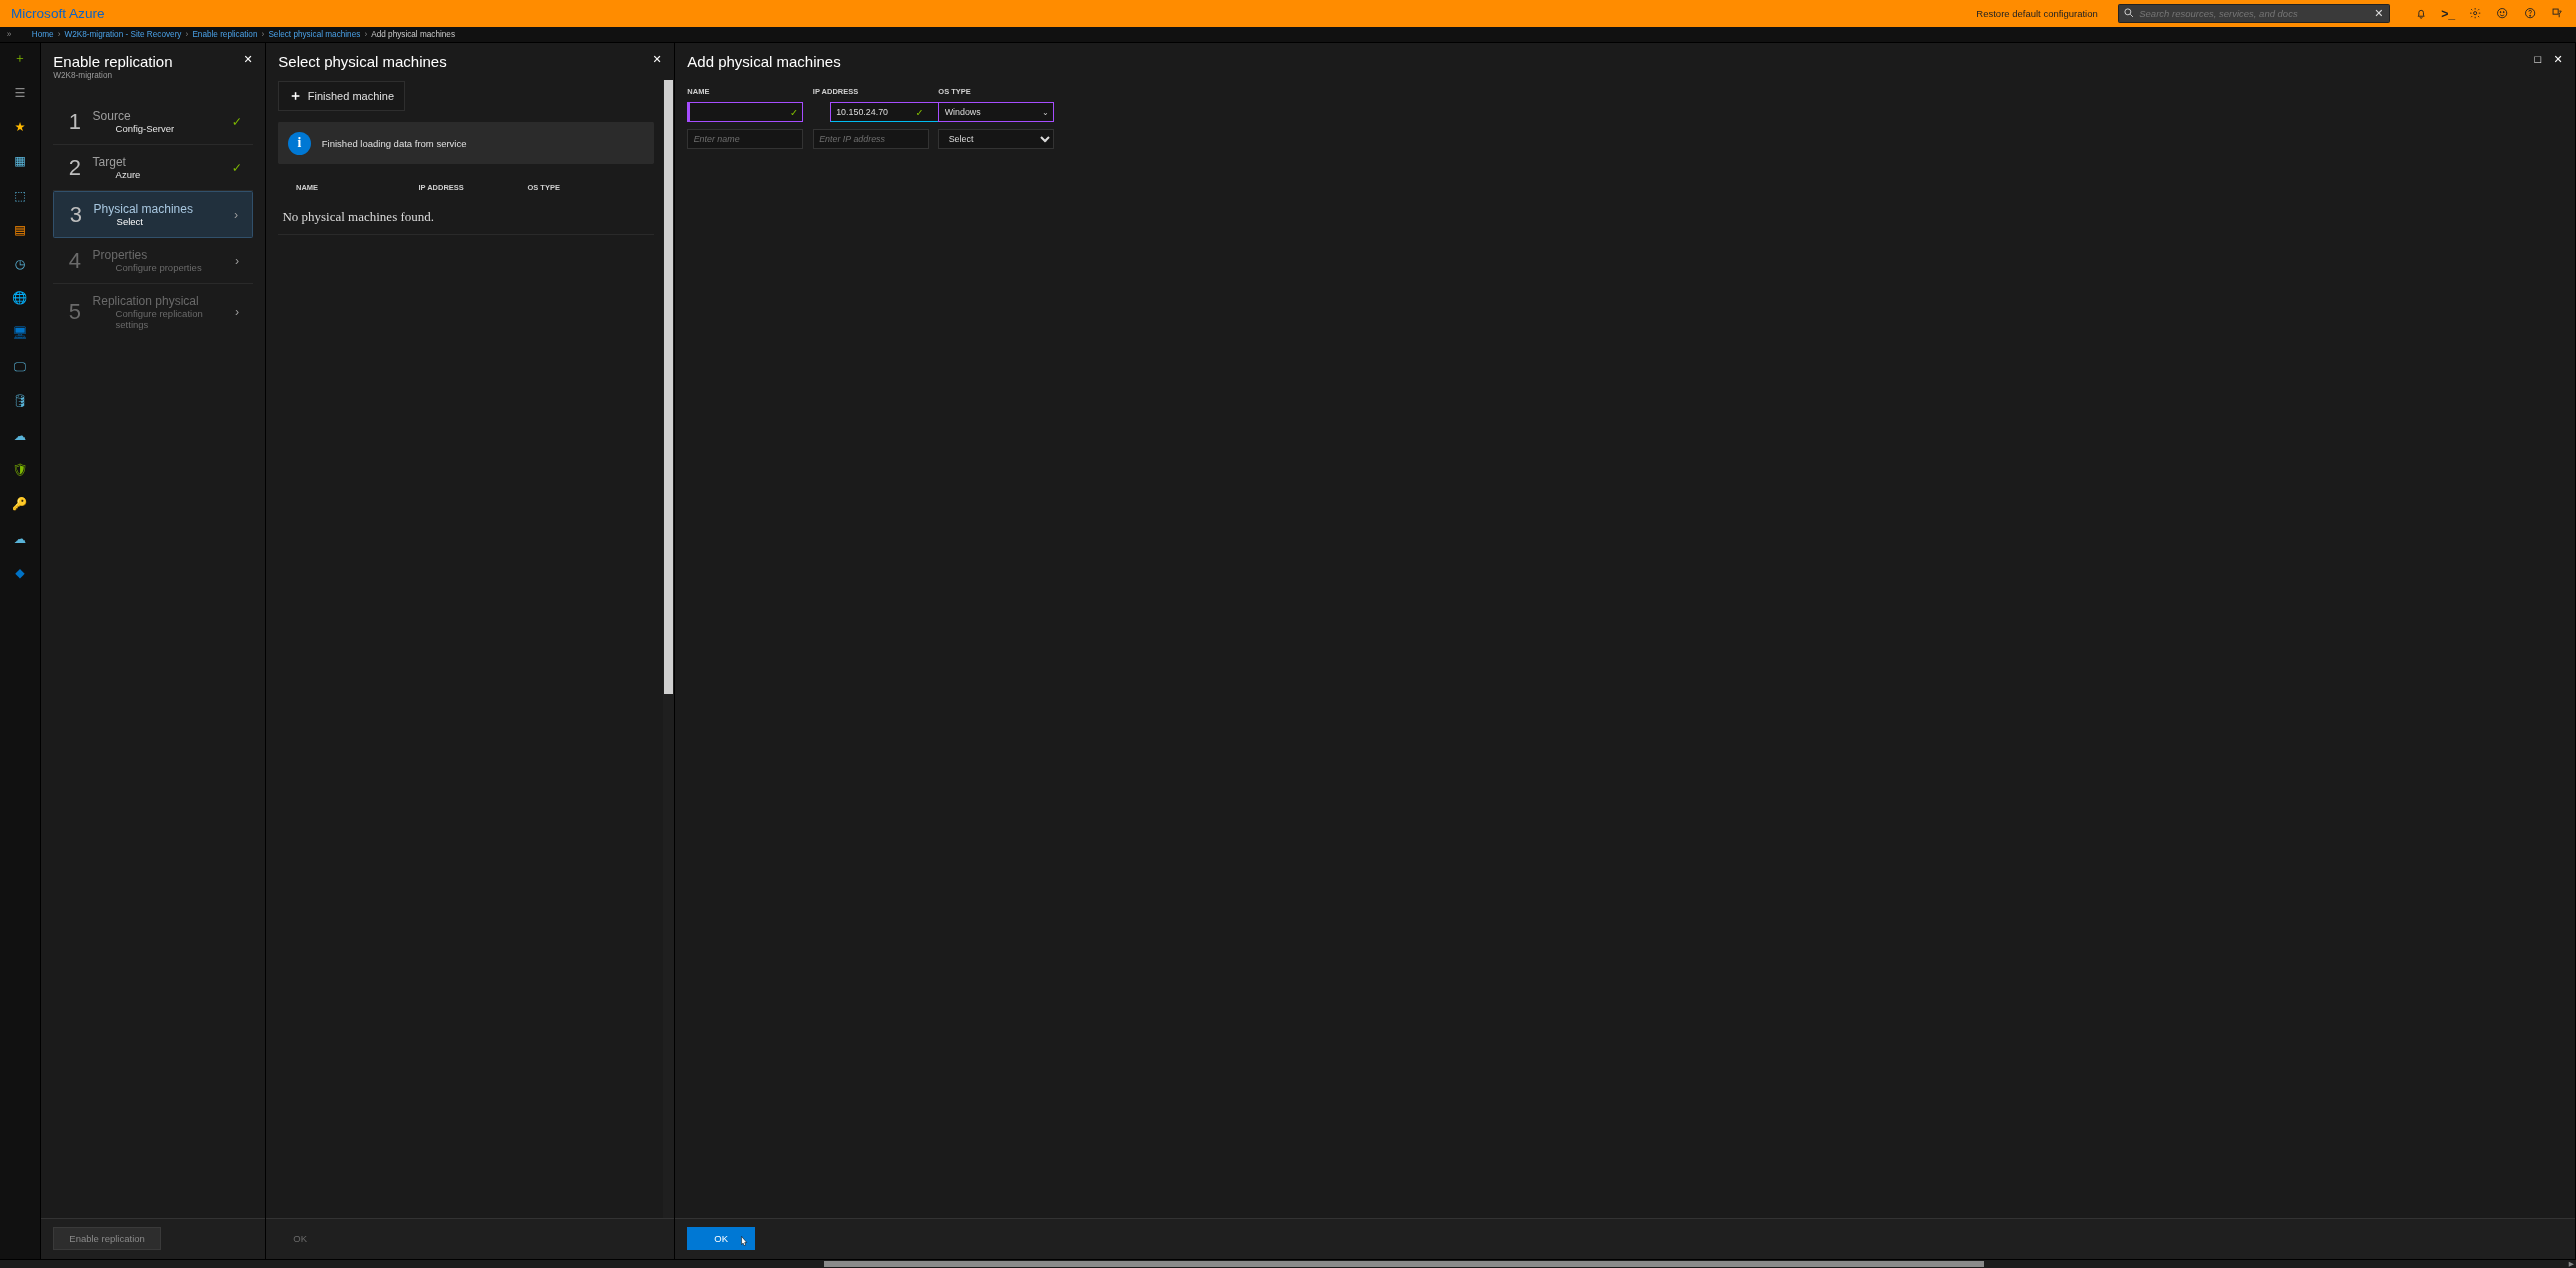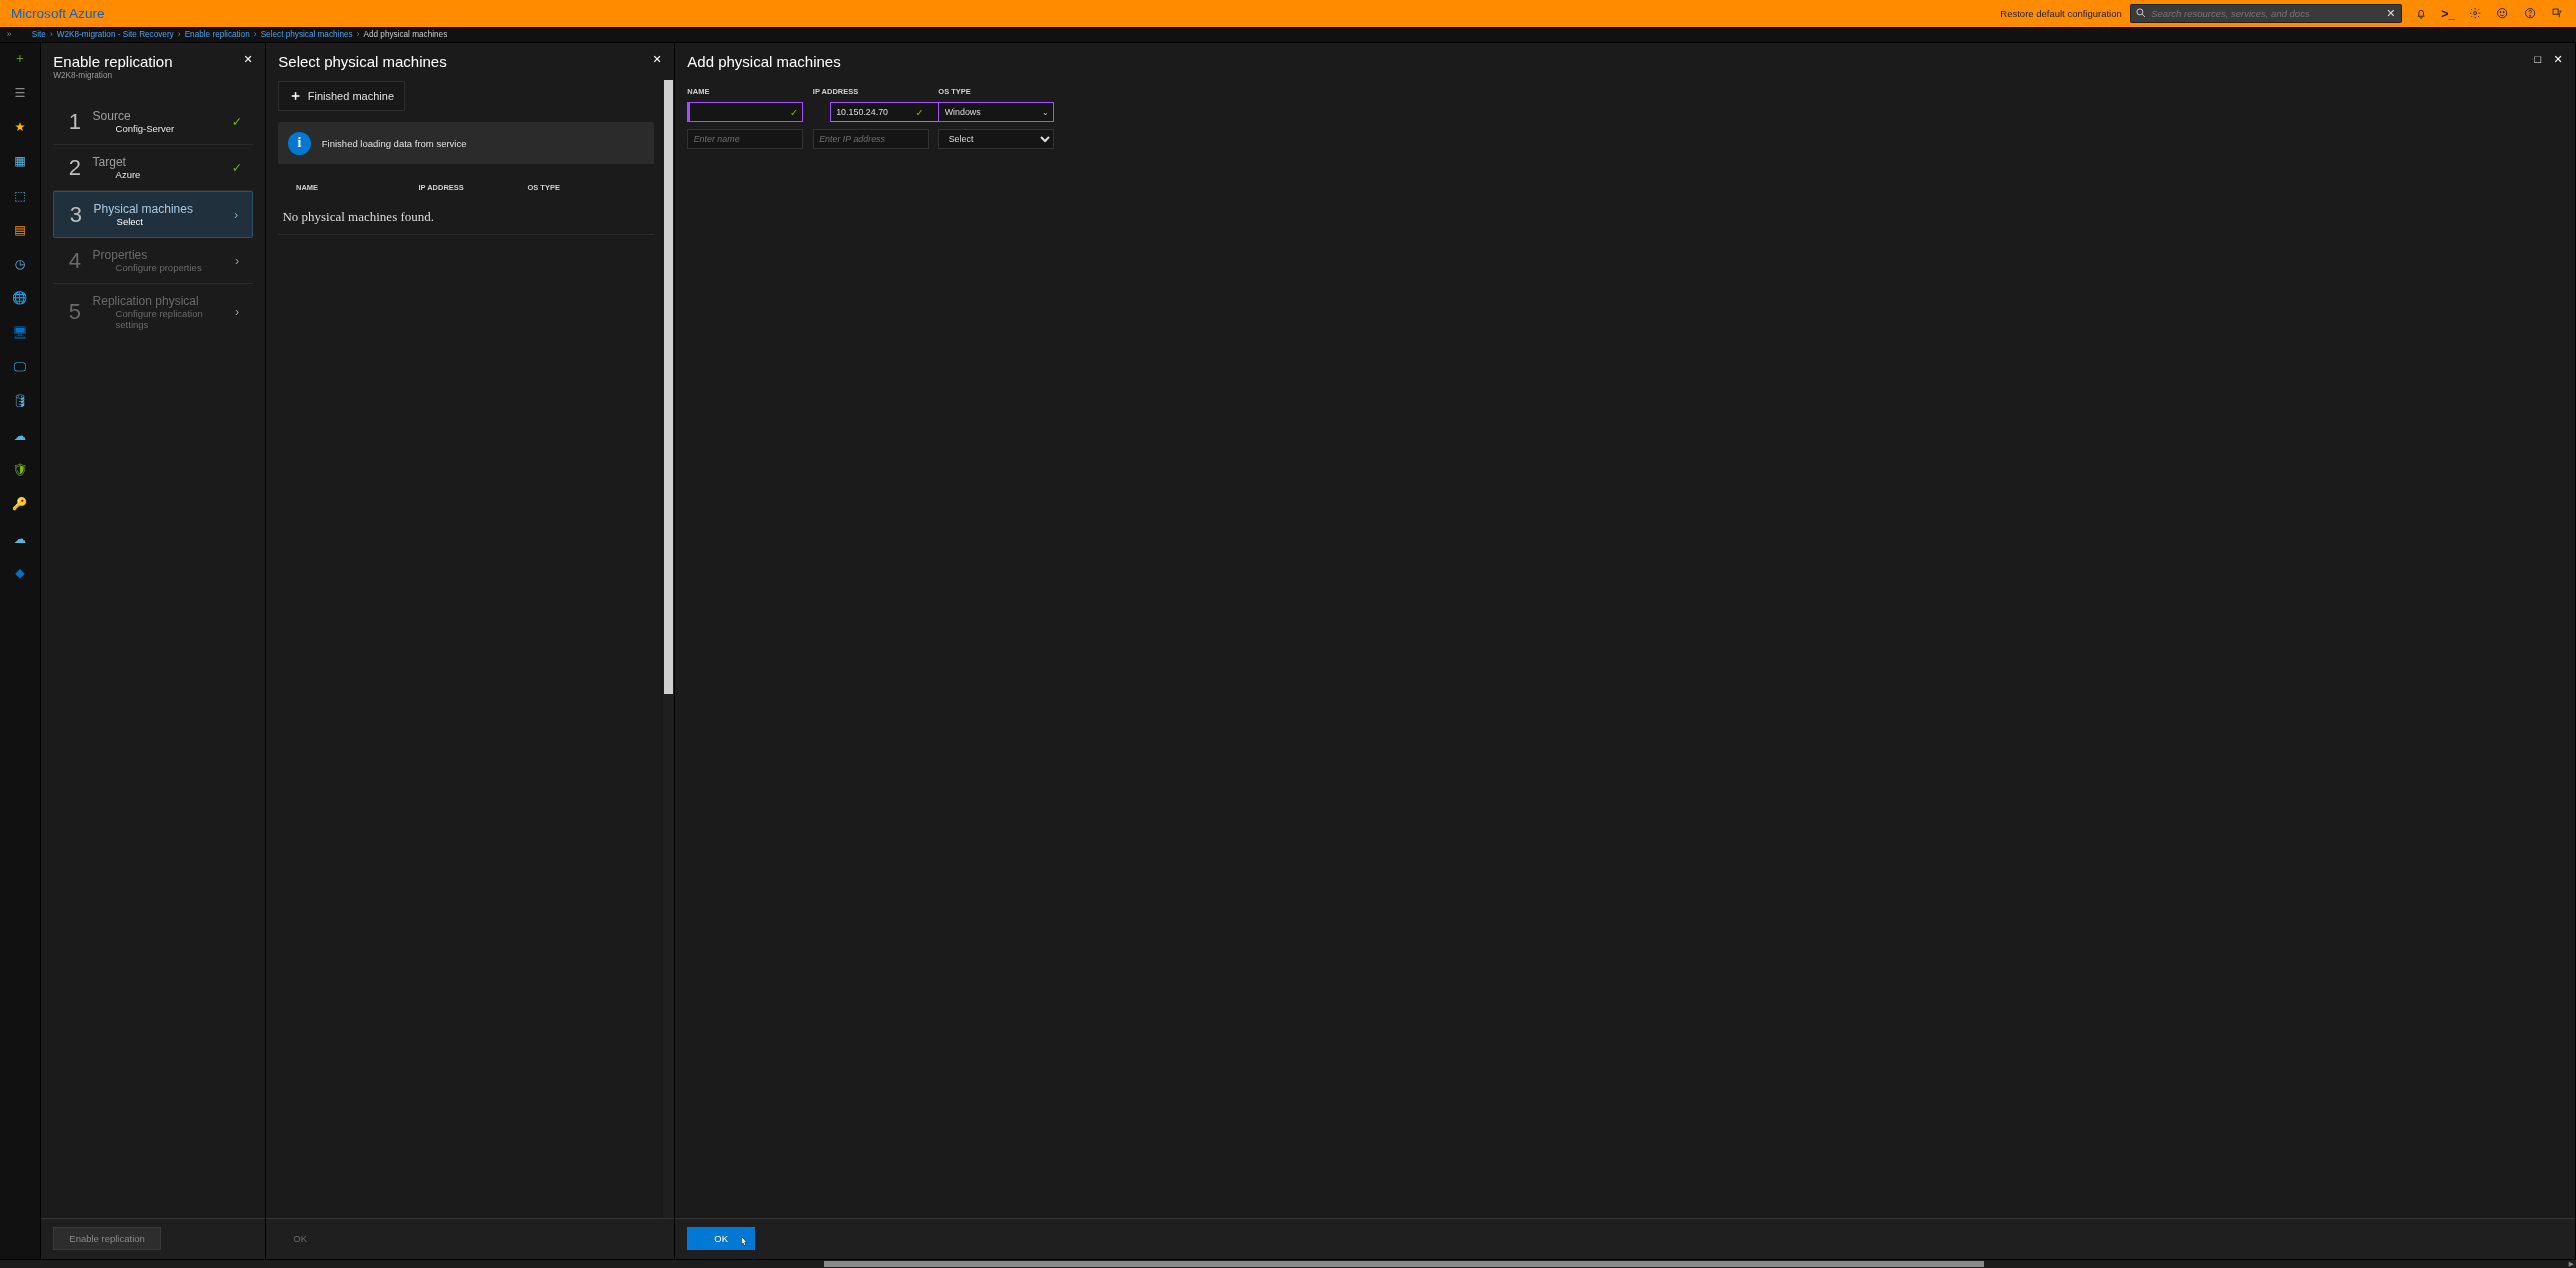--- a/index.html
+++ b/index.html
@@ -1,20 +1,20 @@
 <!DOCTYPE html>
 <html style="font-size:11px"><head>
 <meta charset="utf-8">
 <style>
   * { box-sizing: border-box; margin: 0; padding: 0; }
   html, body { width: 100%; height: 100%; font-family: "Segoe UI", Arial, sans-serif; background: #111; color: #e0e0e0; overflow: hidden; }
   body { display: flex; flex-direction: column; }
 
   
-  .topbar { background: #ff8c00; height: 27px; display: flex; align-items: center; padding: 0 6.8px; gap: 0; flex-shrink:0;}
+  .topbar { background: #ff8c00; height: 27px; display: flex; align-items: center; padding: 0 6.8px; gap: 12px; flex-shrink:0;}
   .brand { color: #0b62c4; font-size: 13.6px; font-weight: 400; padding: 0 4.1px; }
   .topbar-spacer { flex: 1; }
   .restore-link { color: #222; font-size: 9.5px; margin-right: 8.2px; cursor: pointer; margin-left: 18px; }
   .searchbox { display: flex; align-items:center; background: #3a3a3a; border:0.7px solid #222; height: 19px; width: 272px; padding: 0 5.4px; border-radius:1.4px;}
   .searchbox input { flex:1; background: transparent; border:none; outline:none; color:#fff; font-style: italic; font-size: 9.5px;}
   .searchbox .sicon { color:#ddd; margin-right:5.4px;}
   .searchbox .clear { color:#ddd; cursor:pointer;}
   .top-icons { display:flex; align-items:center; gap: 2.7px; margin-left: 6.8px;}
   .top-icons .ticon { width: 24.5px; height:27px; display:flex; align-items:center; justify-content:center; color:#222; cursor:pointer; font-size:12.3px;}
 
@@ -163,21 +163,21 @@
         <svg width="12.3" height="12.3" viewBox="0 0 24 24" fill="none" stroke="#222" stroke-width="1.8">
           <rect x="4" y="4" width="10" height="10"></rect>
           <path d="M16 8h4l-4 6v6"></path>
         </svg>
       </div>
   </div>
 </div>
 
 <div class="breadcrumb-row">
   <span class="expand">»</span>
-  <span class="crumb">Site</span>
+  <span class="crumb">Home</span>
   <span class="sep">›</span>
   <span class="crumb">W2K8-migration - Site Recovery</span>
   <span class="sep">›</span>
   <span class="crumb">Enable replication</span>
   <span class="sep">›</span>
   <span class="crumb">Select physical machines</span>
   <span class="sep">›</span>
   <span class="crumb active">Add physical machines</span>
 </div>
 

